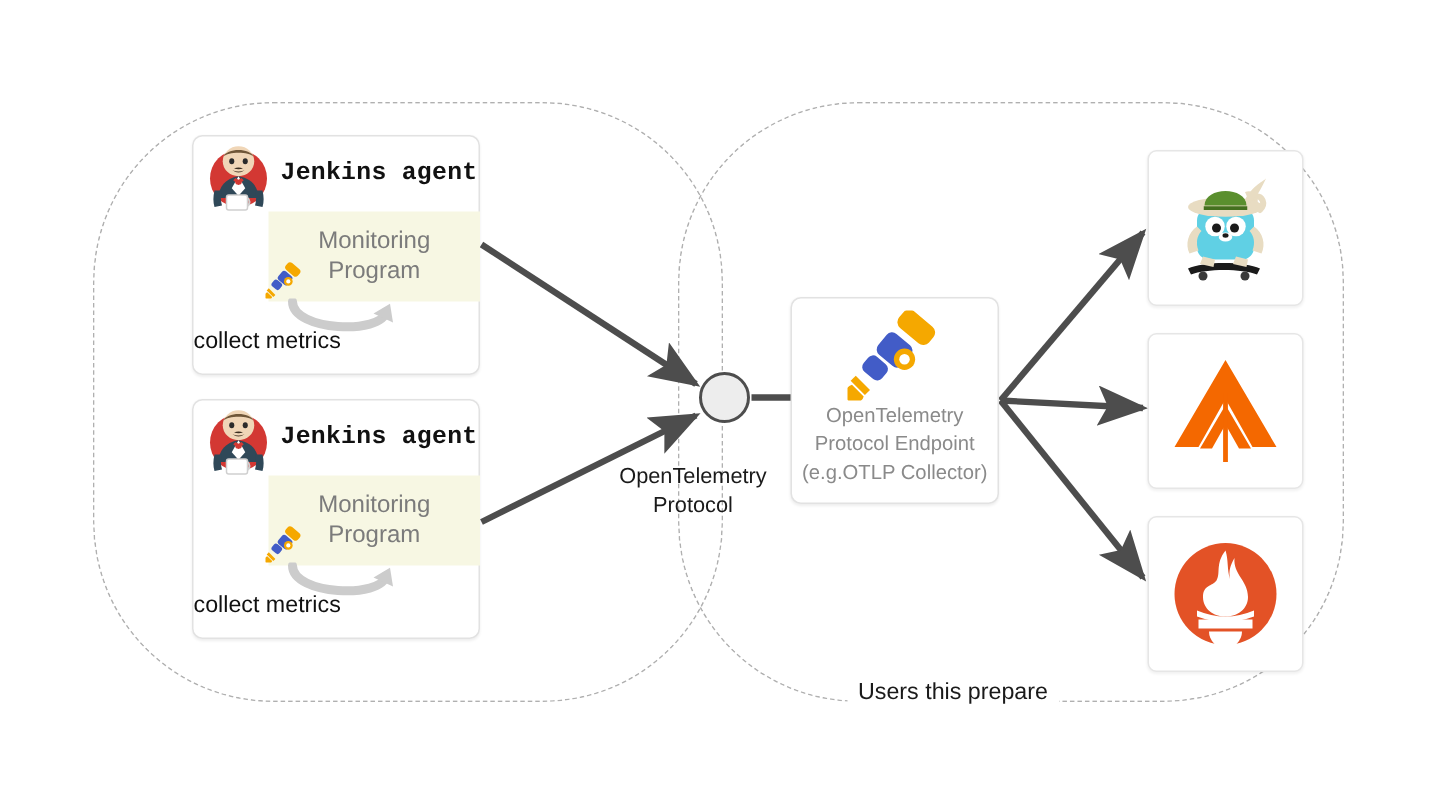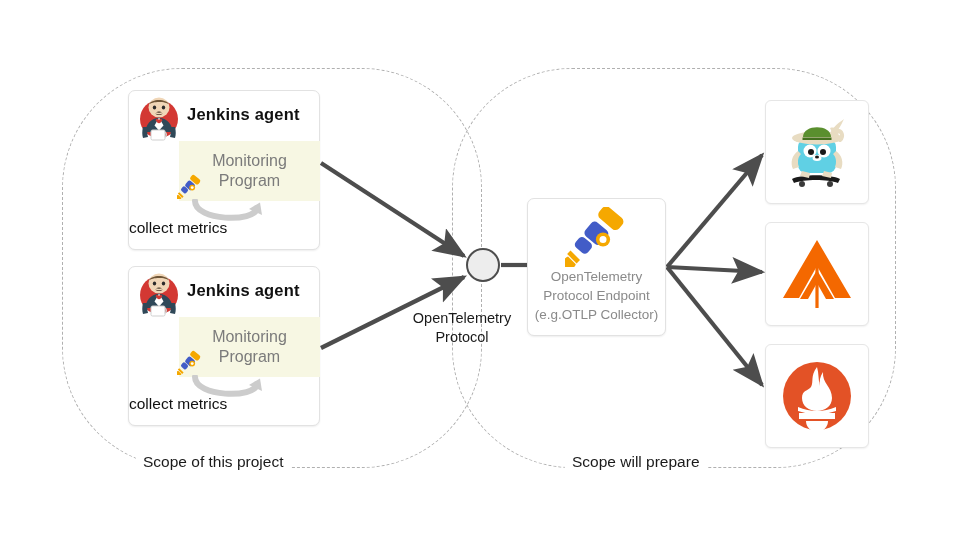--- a/index.html
+++ b/index.html
@@ -55,21 +55,21 @@
     height: 52px;
   }
   .jenkins-icon {
     position: absolute;
     left: 6px; top: 2px;
     width: 48px; height: 50px;
   }
   .agent-title {
     position: absolute;
     left: 58px; top: 14px;
-    font-family: Liberation Sans, sans-serif;
+    font-family: Liberation Mono, monospace;
     font-weight: bold;
     font-size: 16.5px;
     color: #111111;
     letter-spacing: .2px;
   }
 
   .monitoring-box {
     position: absolute;
     left: 50px; top: 50px;
     width: 141px; height: 60px;
@@ -352,16 +352,15 @@
       <circle cx="38" cy="38" r="34" fill="#e35226"></circle>
       <path d="M38 9 C31 18 35 24 32 29 C29 33 23 32 23 40 C23 48 30 53 38 53
                C46 53 53 48 53 40 C53 29 43 25 44 14 C41 19 40 23 41 28
                C39 22 40 15 38 9Z" fill="#ffffff"></path>
       <path d="M20 55 h36 v6 h-36Z" fill="#ffffff"></path>
       <path d="M19 49 q19 8 38 0 v4 q-19 7 -38 0Z" fill="#ffffff"></path>
       <path d="M27 63 h22 a11 11 0 0 1 -22 0Z" fill="#ffffff"></path>
     </svg>
   </div>
 
-  <div class="scope-label" id="scope-label-left">Scope of this project</div>
-  <div class="scope-label" id="scope-label-right">Scope will prepare</div>
+  <div class="scope-label" id="scope-label-right">Users this prepare</div>
 
 </div>
 
 </body></html>

